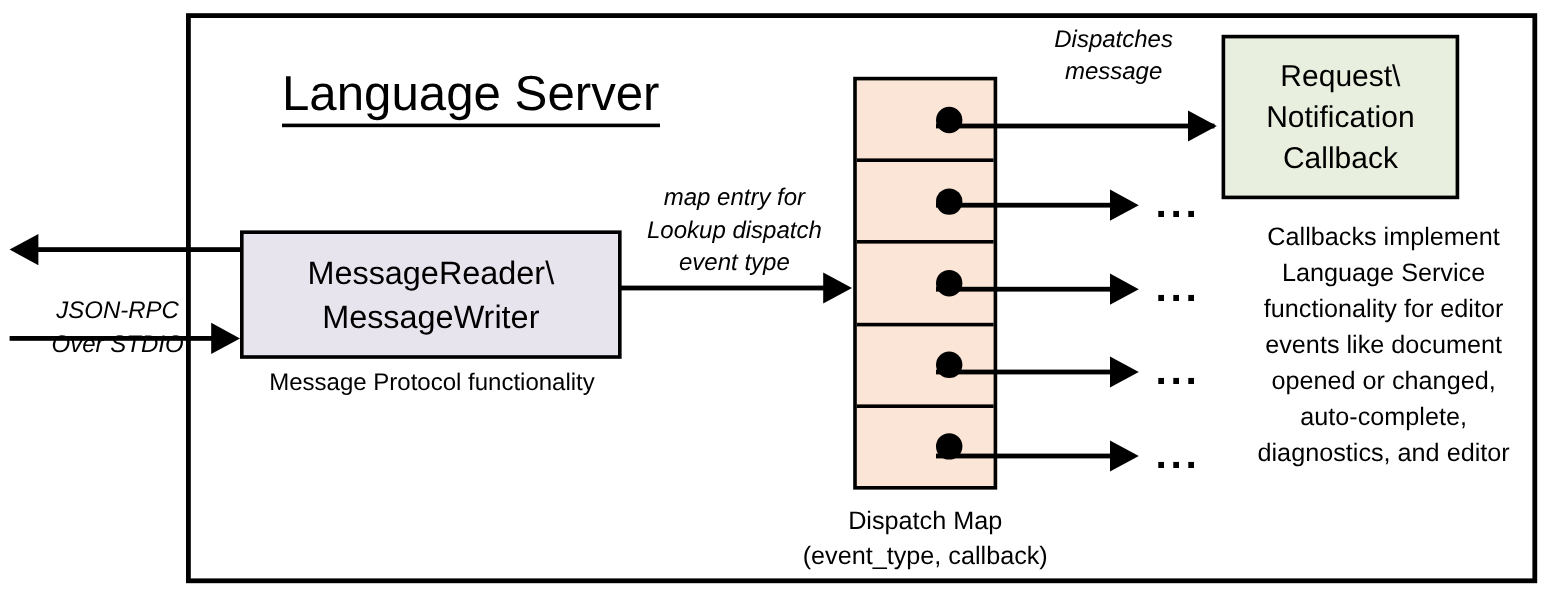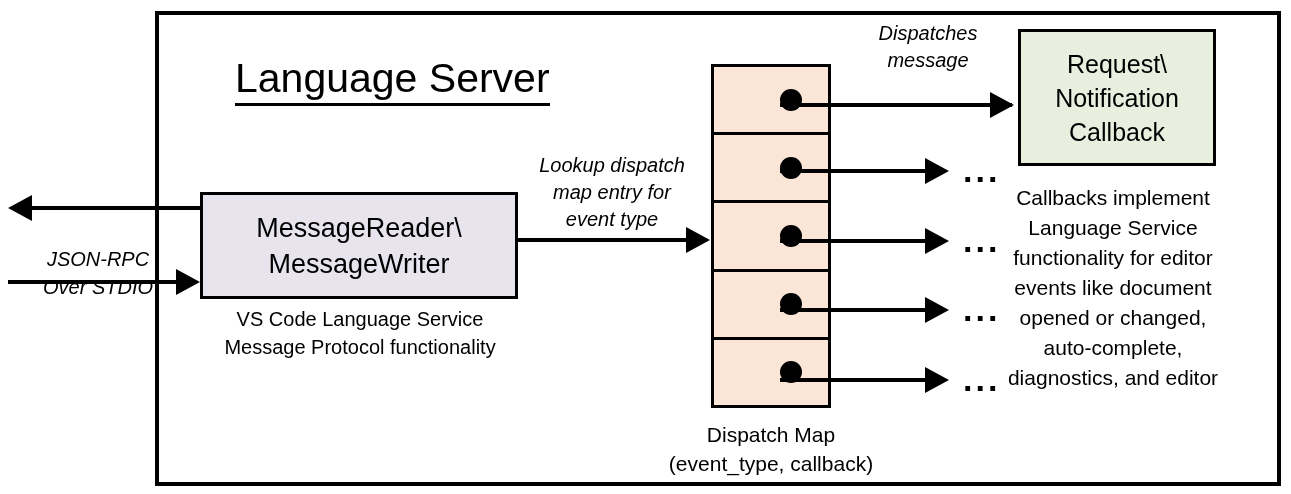--- a/index.html
+++ b/index.html
@@ -196,21 +196,21 @@
     display: flex;
     flex-direction: column;
     align-items: center;
     justify-content: center;
     font-size: 25px;
     line-height: 34px;
     text-align: center;
   }
   #callback-caption {
     position: absolute;
-    left: 988px;
+    left: 1028px;
     top: 183px;
     width: 250px;
     text-align: center;
     font-size: 21px;
     line-height: 30px;
   }
 </style>
 </head>
 <body>
 
@@ -229,27 +229,26 @@
   <div id="jsonrpc-label">
     <div>JSON-RPC</div>
     <div>Over STDIO</div>
   </div>
 
   <div id="reader-writer-box">
     <div>MessageReader\</div>
     <div>MessageWriter</div>
   </div>
   <div id="reader-writer-caption">
-    <div>VS Code Language Service</div>
     <div>Message Protocol functionality</div>
   </div>
 
   <div id="lookup-label">
+    <div>map entry for</div>
     <div>Lookup dispatch</div>
-    <div>map entry for</div>
     <div>event type</div>
   </div>
   <div class="hline" id="lookup-line"></div>
   <div class="arrow-right" id="lookup-head"></div>
 
   <div id="dispatch-map">
     <div class="map-cell">
         <span class="map-dot"></span>
       </div>
     <div class="map-cell">

